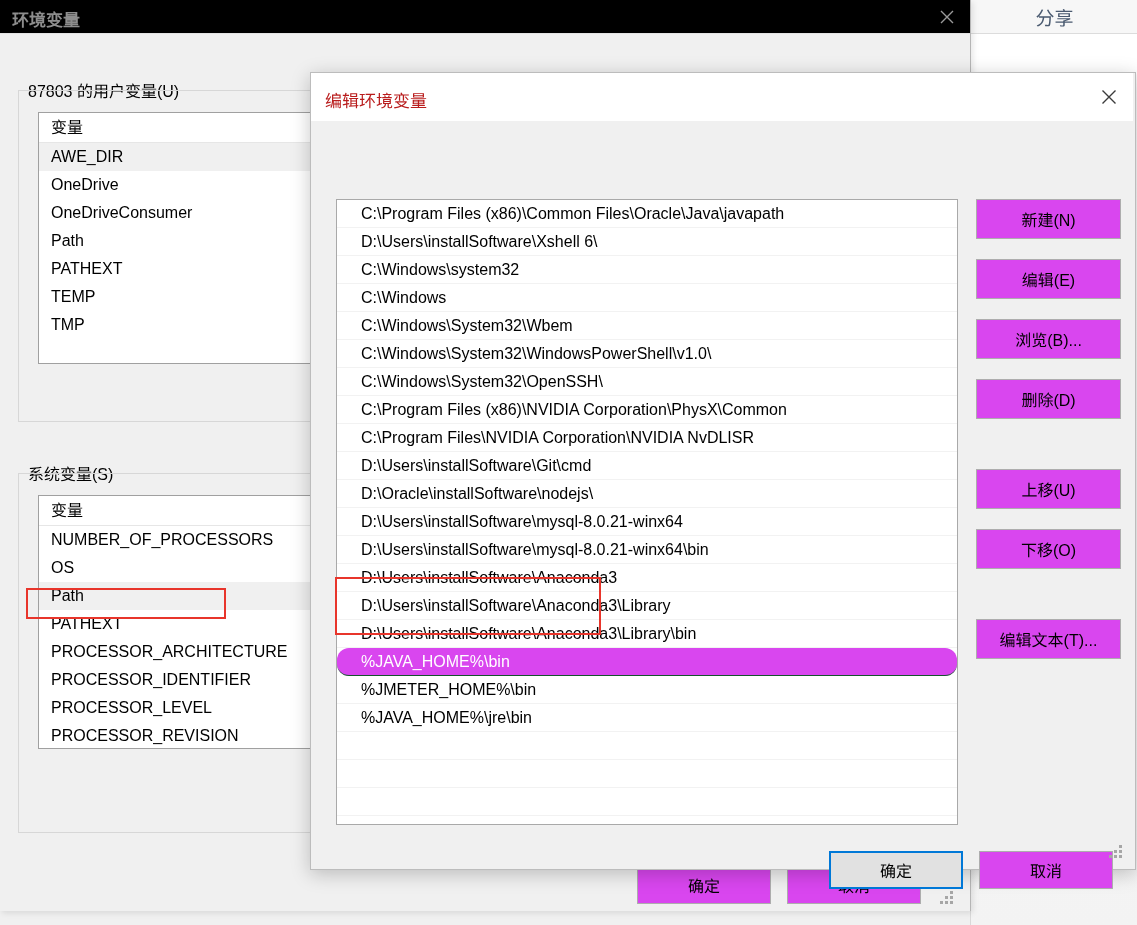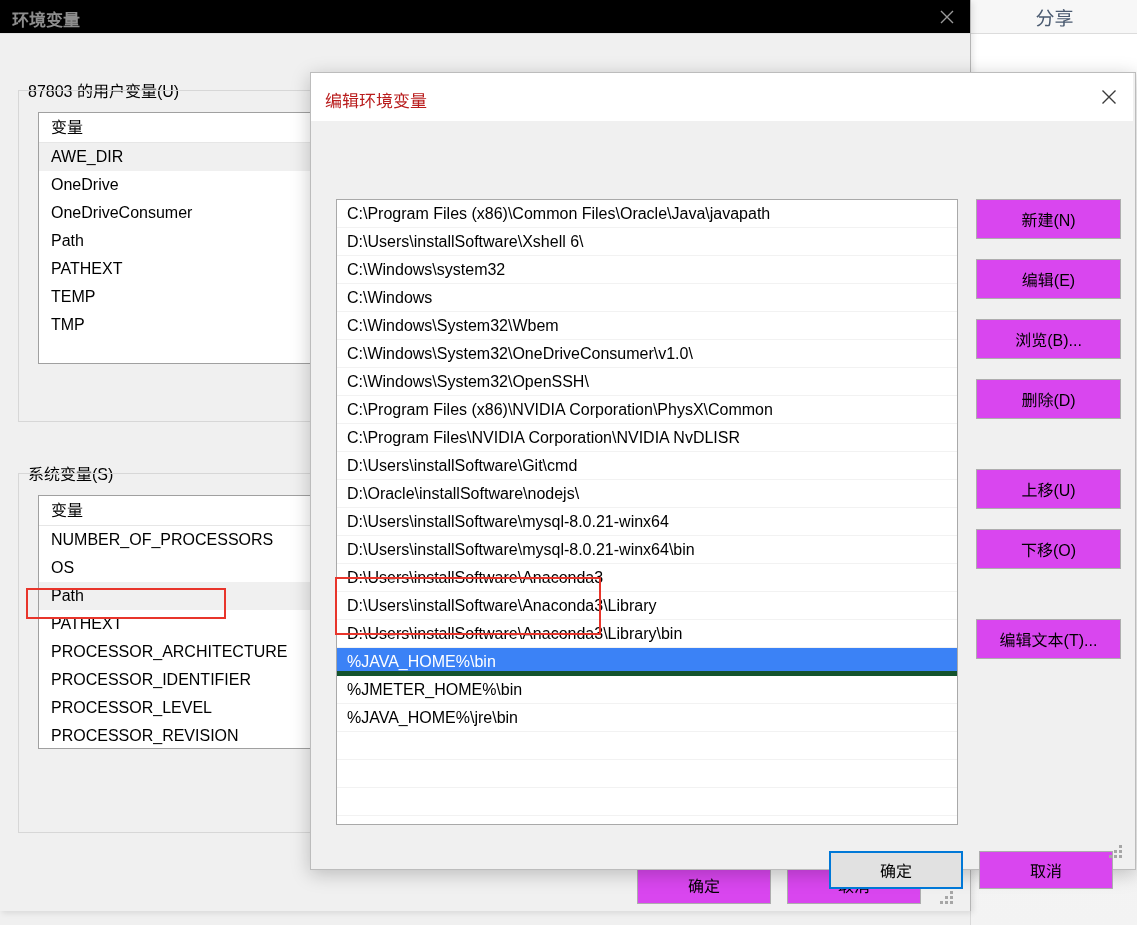--- a/index.html
+++ b/index.html
@@ -234,31 +234,32 @@
     top: 78px;
     width: 620px;
     height: 624px;
     background: #ffffff;
     border: 1px solid #a9a9a9;
     overflow: hidden;
   }
   .path-row {
     height: 28px;
     line-height: 28px;
-    padding-left: 10px;
+    padding-left: 24px;
     font-size: 16px;
     color: #000;
     white-space: nowrap;
     border-bottom: 1px solid #f2f2f2;
     box-sizing: border-box;
   }
   .path-row.selected {
-    background: #3b82f6;
+    background: #d946ef;
     color: #ffffff;
-    border-bottom: 5px solid #14532d;
+    border-bottom: 1px solid #14532d;
+    border-radius: 12px;
   }
   .path-row.empty {
     color: transparent;
   }
 
   .side-btn {
     position: absolute;
     left: 665px;
     width: 145px;
     height: 40px;
@@ -375,21 +376,21 @@
 
   <div id="edit-body">
 
     <div id="path-listbox">
       <div id="path-rows">
           <div class="path-row">C:\Program Files (x86)\Common Files\Oracle\Java\javapath</div>
           <div class="path-row">D:\Users\installSoftware\Xshell 6\</div>
           <div class="path-row">C:\Windows\system32</div>
           <div class="path-row">C:\Windows</div>
           <div class="path-row">C:\Windows\System32\Wbem</div>
-          <div class="path-row">C:\Windows\System32\OneDriveConsumer\v1.0\</div>
+          <div class="path-row">C:\Windows\System32\WindowsPowerShell\v1.0\</div>
           <div class="path-row">C:\Windows\System32\OpenSSH\</div>
           <div class="path-row">C:\Program Files (x86)\NVIDIA Corporation\PhysX\Common</div>
           <div class="path-row">C:\Program Files\NVIDIA Corporation\NVIDIA NvDLISR</div>
           <div class="path-row">D:\Users\installSoftware\Git\cmd</div>
           <div class="path-row">D:\Oracle\installSoftware\nodejs\</div>
           <div class="path-row">D:\Users\installSoftware\mysql-8.0.21-winx64</div>
           <div class="path-row">D:\Users\installSoftware\mysql-8.0.21-winx64\bin</div>
           <div class="path-row">D:\Users\installSoftware\Anaconda3</div>
           <div class="path-row">D:\Users\installSoftware\Anaconda3\Library</div>
           <div class="path-row">D:\Users\installSoftware\Anaconda3\Library\bin</div>

